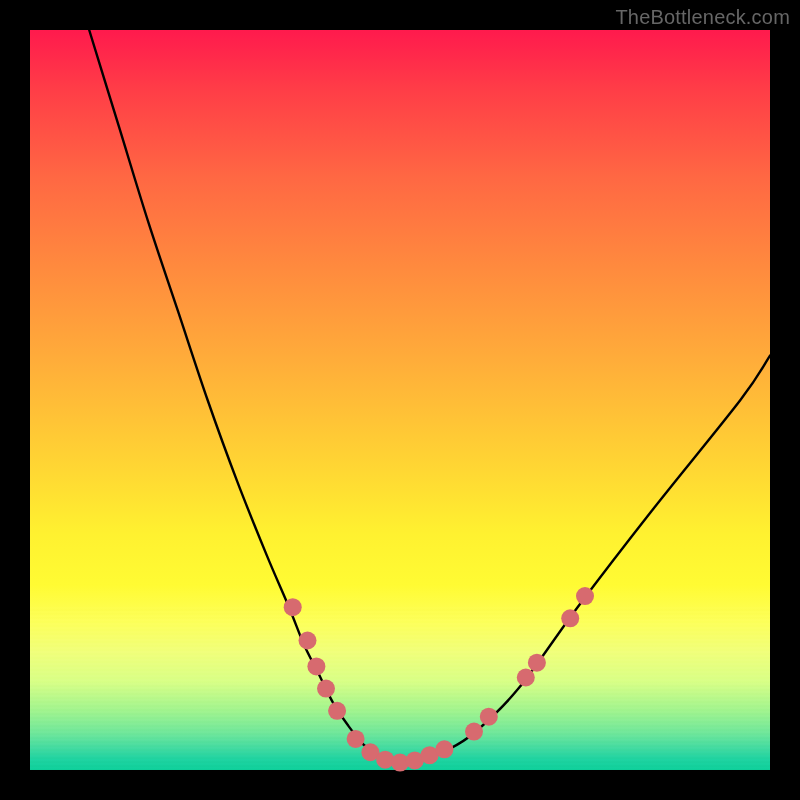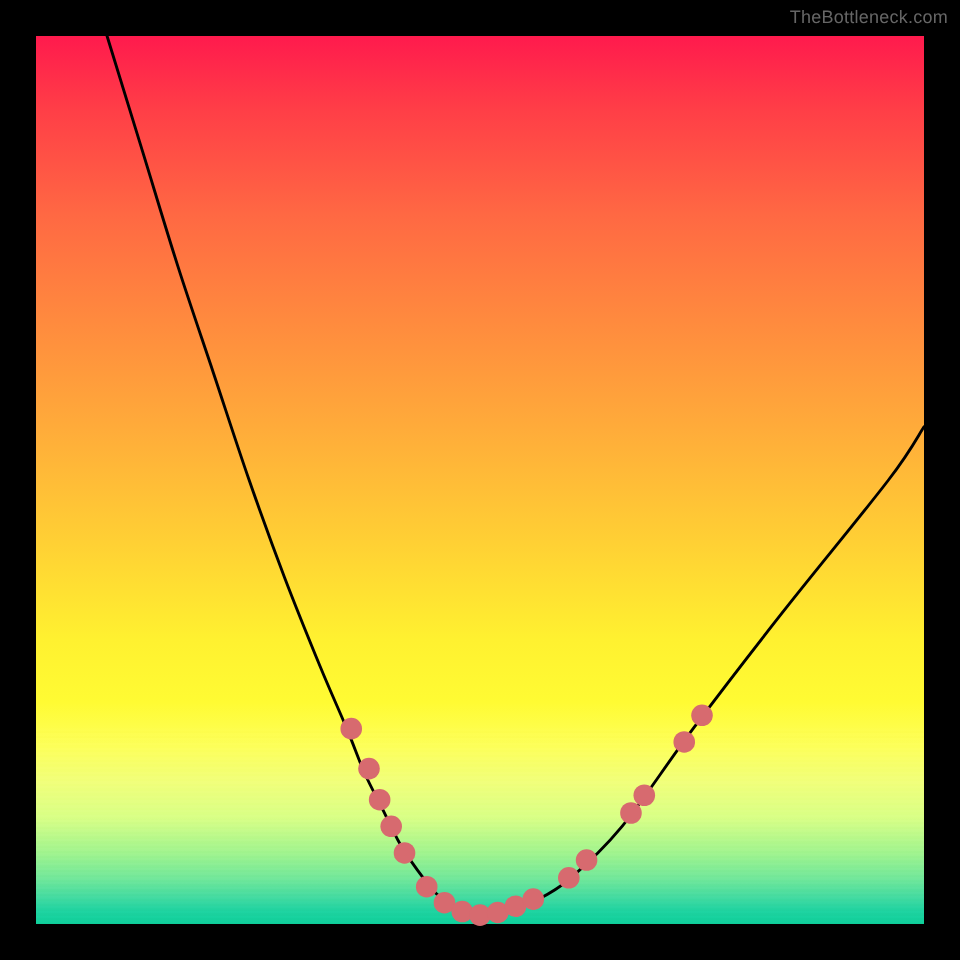--- a/index.html
+++ b/index.html
@@ -67,21 +67,21 @@
     top: 0;
     width: 100%;
     height: 100%;
     overflow: visible;
   }
   .attrib {
     position: absolute;
     top: 6px;
     right: 10px;
     color: #666;
-    font-size: 15px;
+    font-size: 20px;
     letter-spacing: 0.2px;
     user-select: none;
   }
 </style>
 </head>
 <body>
 
 <div class="frame">
   <div class="plot-area">
     <div class="banding"></div>

